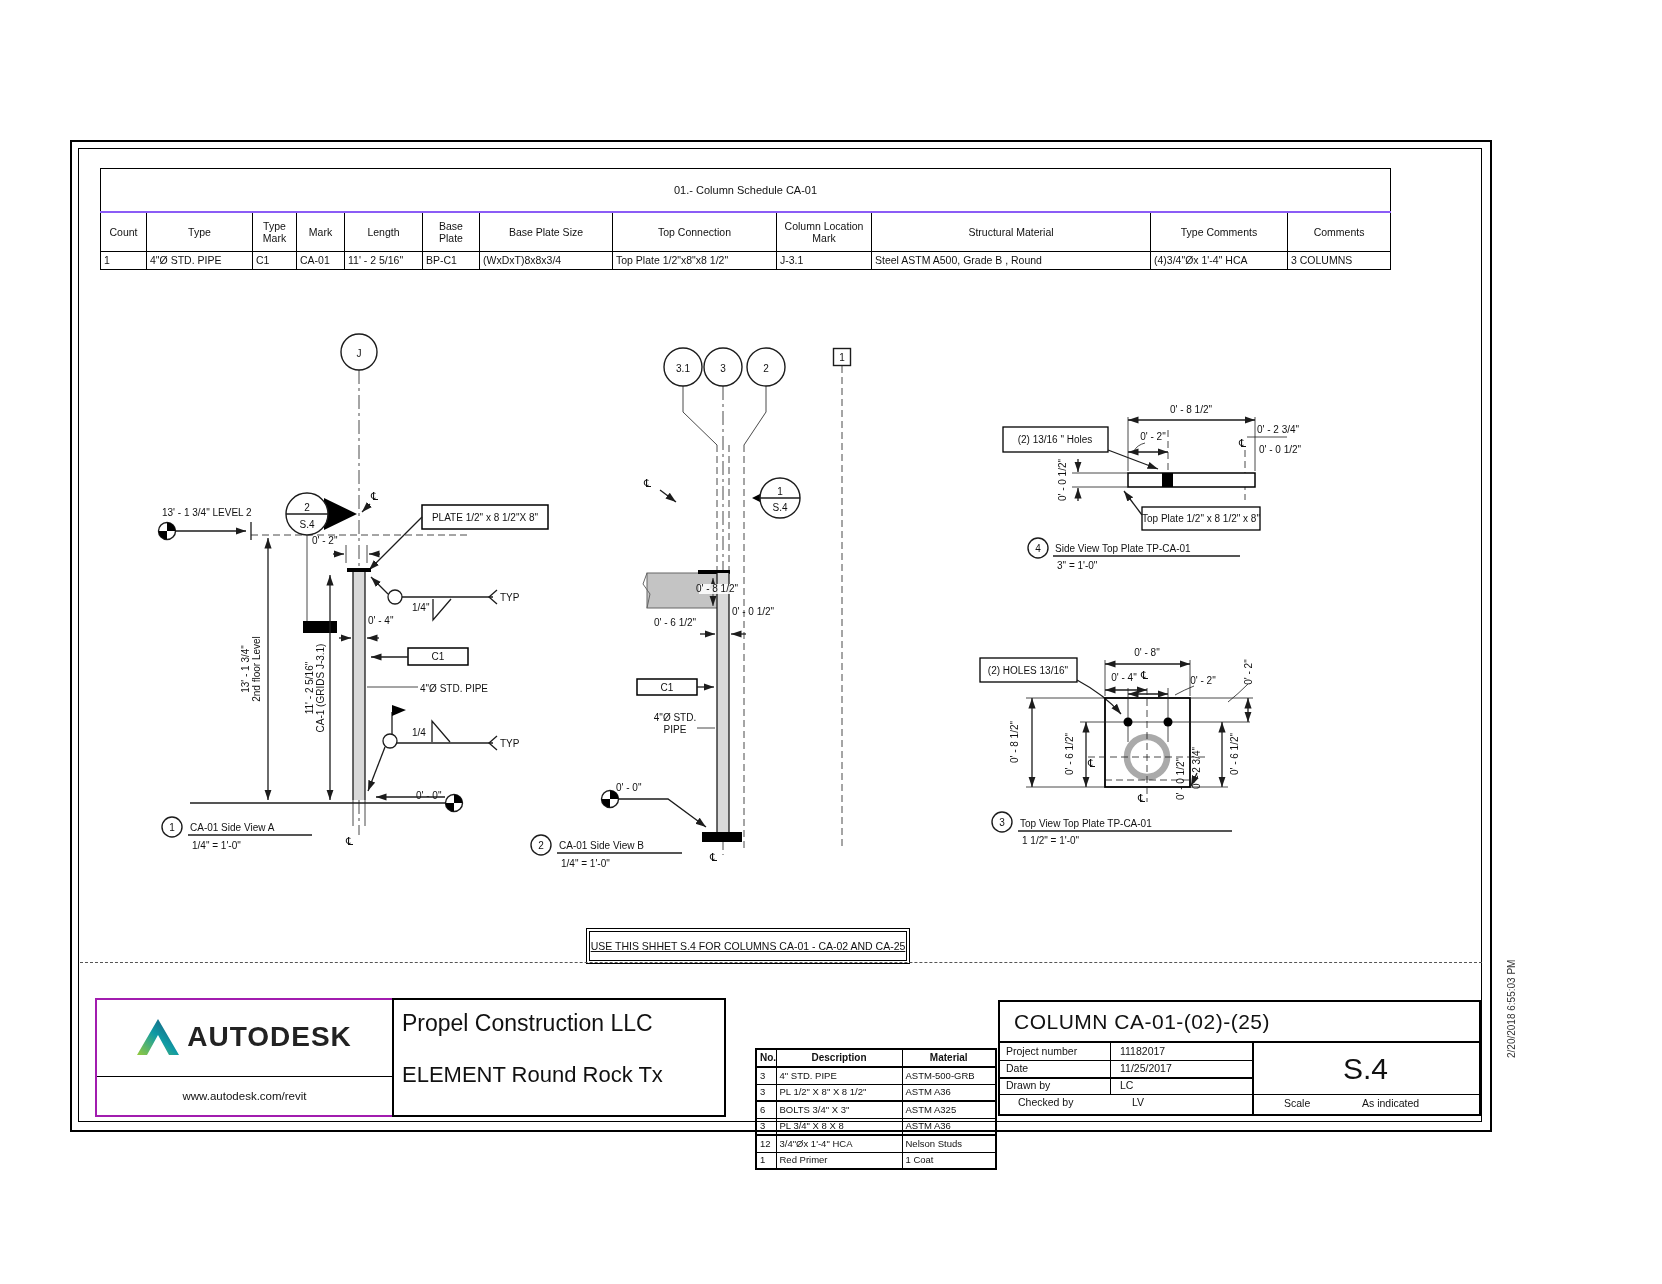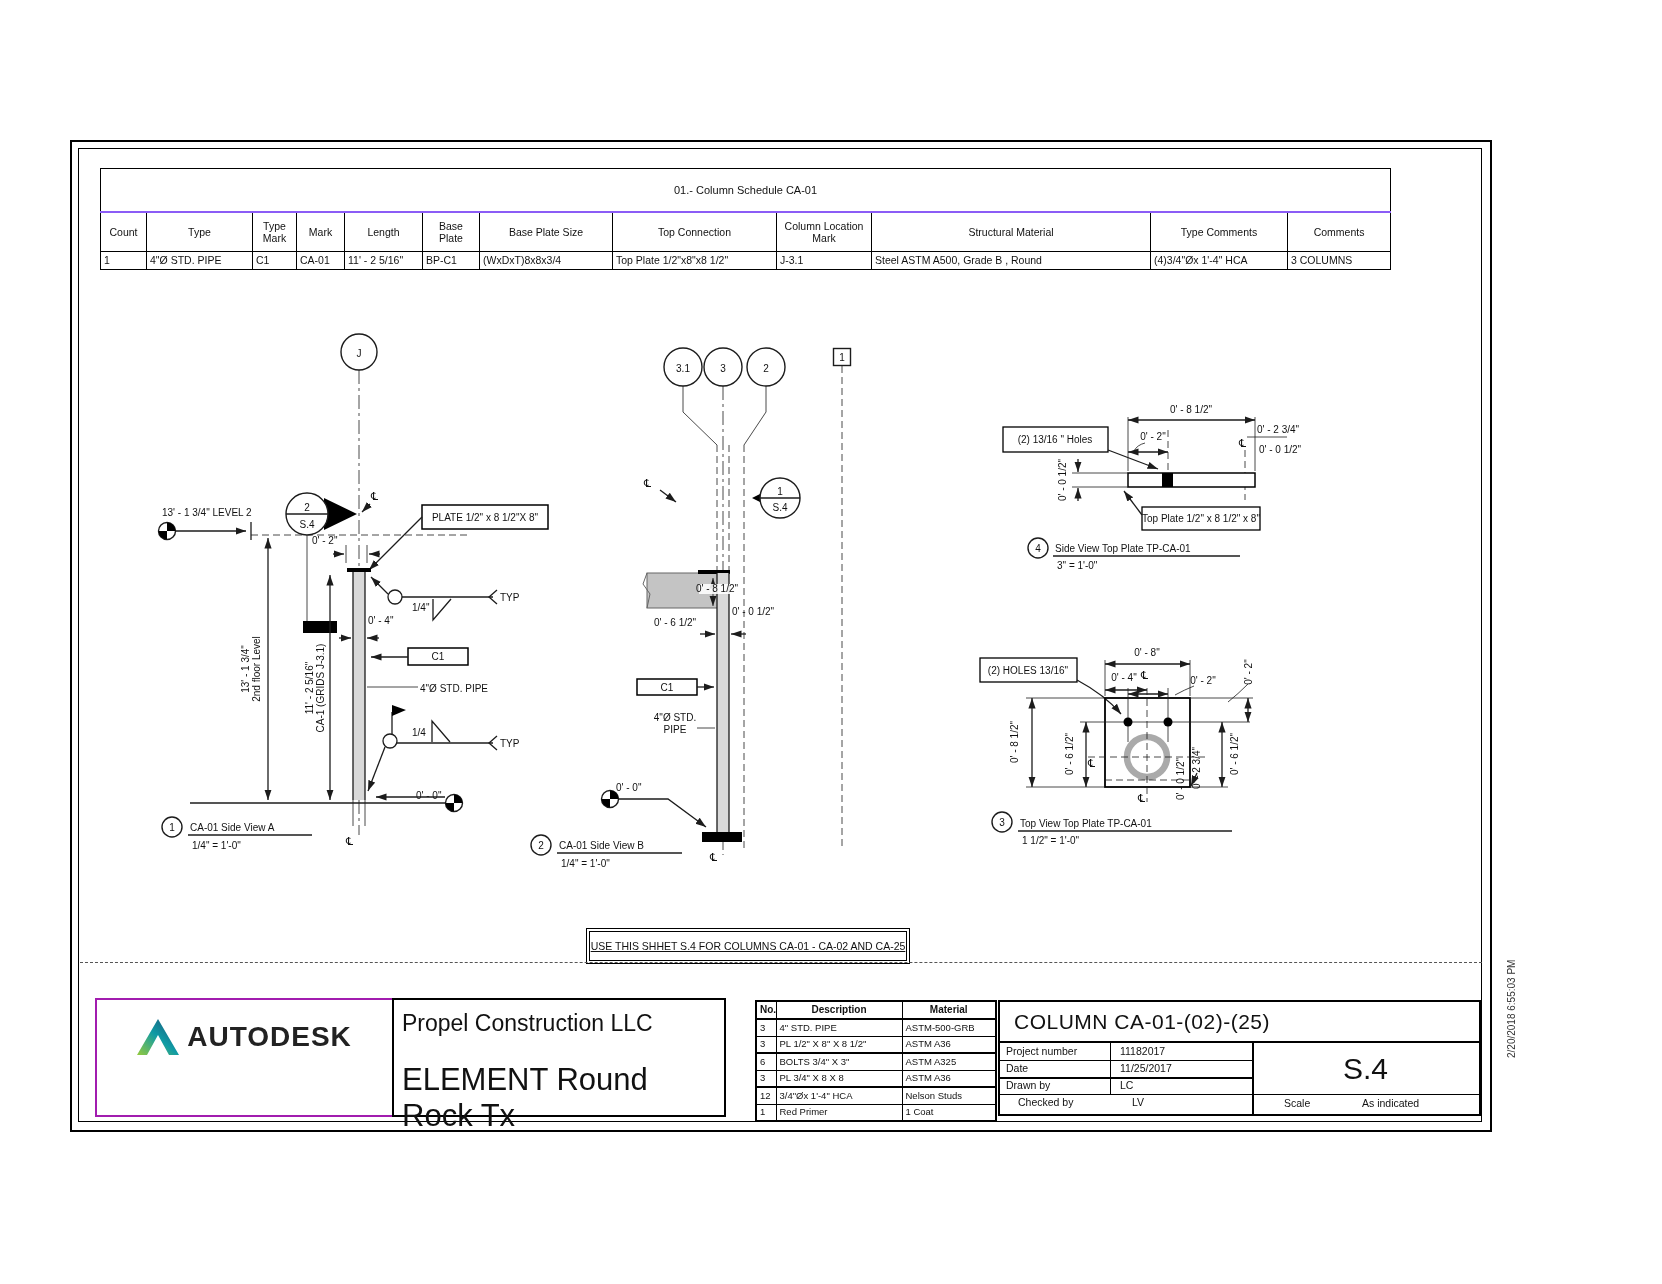--- a/index.html
+++ b/index.html
@@ -21,25 +21,25 @@
   .notebox .in span{text-decoration:underline;white-space:nowrap;}
   .dashsep{left:80px;top:962px;width:1402px;border-top:1px dashed #555;height:0;}
   
   .adbox{left:95px;top:998px;width:295px;height:115px;border:2px solid #a21caf;}
   .adtop{position:absolute;left:0;top:0;width:100%;height:74px;display:flex;align-items:center;justify-content:center;gap:8px;}
   .adword{font-size:28px;font-weight:bold;letter-spacing:1px;color:#222;}
   .adbot{position:absolute;left:0;bottom:0;width:100%;height:38px;border-top:1.5px solid #000;
          display:flex;align-items:center;justify-content:center;font-size:11.5px;}
   .propel{left:392px;top:998px;width:330px;height:115px;border:2px solid #000;}
   .propel .l1{position:absolute;left:8px;top:10px;font-size:23px;}
-  .propel .l2{position:absolute;left:8px;top:62px;font-size:31px;}
+  .propel .l2{position:absolute;left:8px;top:62px;font-size:22px;}
   .mats{left:755px;top:1000px;width:240px;border-collapse:collapse;table-layout:fixed;}
   .mats td{border:1px solid #000;font-size:9.5px;line-height:1.05;padding:1px 3px;height:13.5px;white-space:nowrap;overflow:hidden;}
   .mats .h td{font-weight:bold;font-size:10px;text-align:center;border-bottom:2px solid #000;height:14px;}
-  .mats table{border:2px solid #000;}
+  .mats table{border:2px solid #000;margin-top:48px;}
   .mats .grp td{border-top:2px solid #000;}
   .rblk{left:998px;top:1000px;width:479px;height:112px;border:2px solid #000;}
   .rblk .title{position:absolute;left:0;top:0;width:100%;height:41px;border-bottom:2px solid #000;
       display:flex;align-items:center;padding-left:14px;box-sizing:border-box;font-size:21px;letter-spacing:.5px;}
   .rblk .vdiv{position:absolute;left:252px;top:41px;bottom:0;width:0;border-left:2px solid #000;}
   .rblk .vdiv2{position:absolute;left:110px;top:41px;height:51px;width:0;border-left:1px solid #000;}
   .rblk .row{position:absolute;left:0;width:252px;font-size:10.5px;}
   .rblk .row .lab{position:absolute;left:6px;top:2px;}
   .rblk .row .val{position:absolute;left:120px;top:2px;}
   .hl1{position:absolute;left:0;width:252px;border-top:1px solid #000;height:0;}
@@ -436,20 +436,23 @@
           <linearGradient id="adg" x1="0" y1="1" x2="1" y2="0">
             <stop offset="0" stop-color="#95ca3d"></stop>
             <stop offset="0.5" stop-color="#0f9ba5"></stop>
             <stop offset="1" stop-color="#1c4a72"></stop>
           </linearGradient>
         </defs>
         <polygon points="21,0 42,36 32,36 21,16 10,36 0,36" fill="url(#adg)"></polygon>
       </svg>
       <span class="adword">AUTODESK</span>
     </div>
+    <div class="adbot">
+        <span>www.autodesk.com/revit</span>
+      </div>
   </div>
 
   <div class="abs propel">
     <div class="l1">Propel Construction LLC</div>
     <div class="l2">ELEMENT Round Rock Tx</div>
   </div>
 
   <div class="abs mats">
     <table style="width:240px;border-collapse:collapse;table-layout:fixed;border:2px solid #000;">
       <colgroup>

